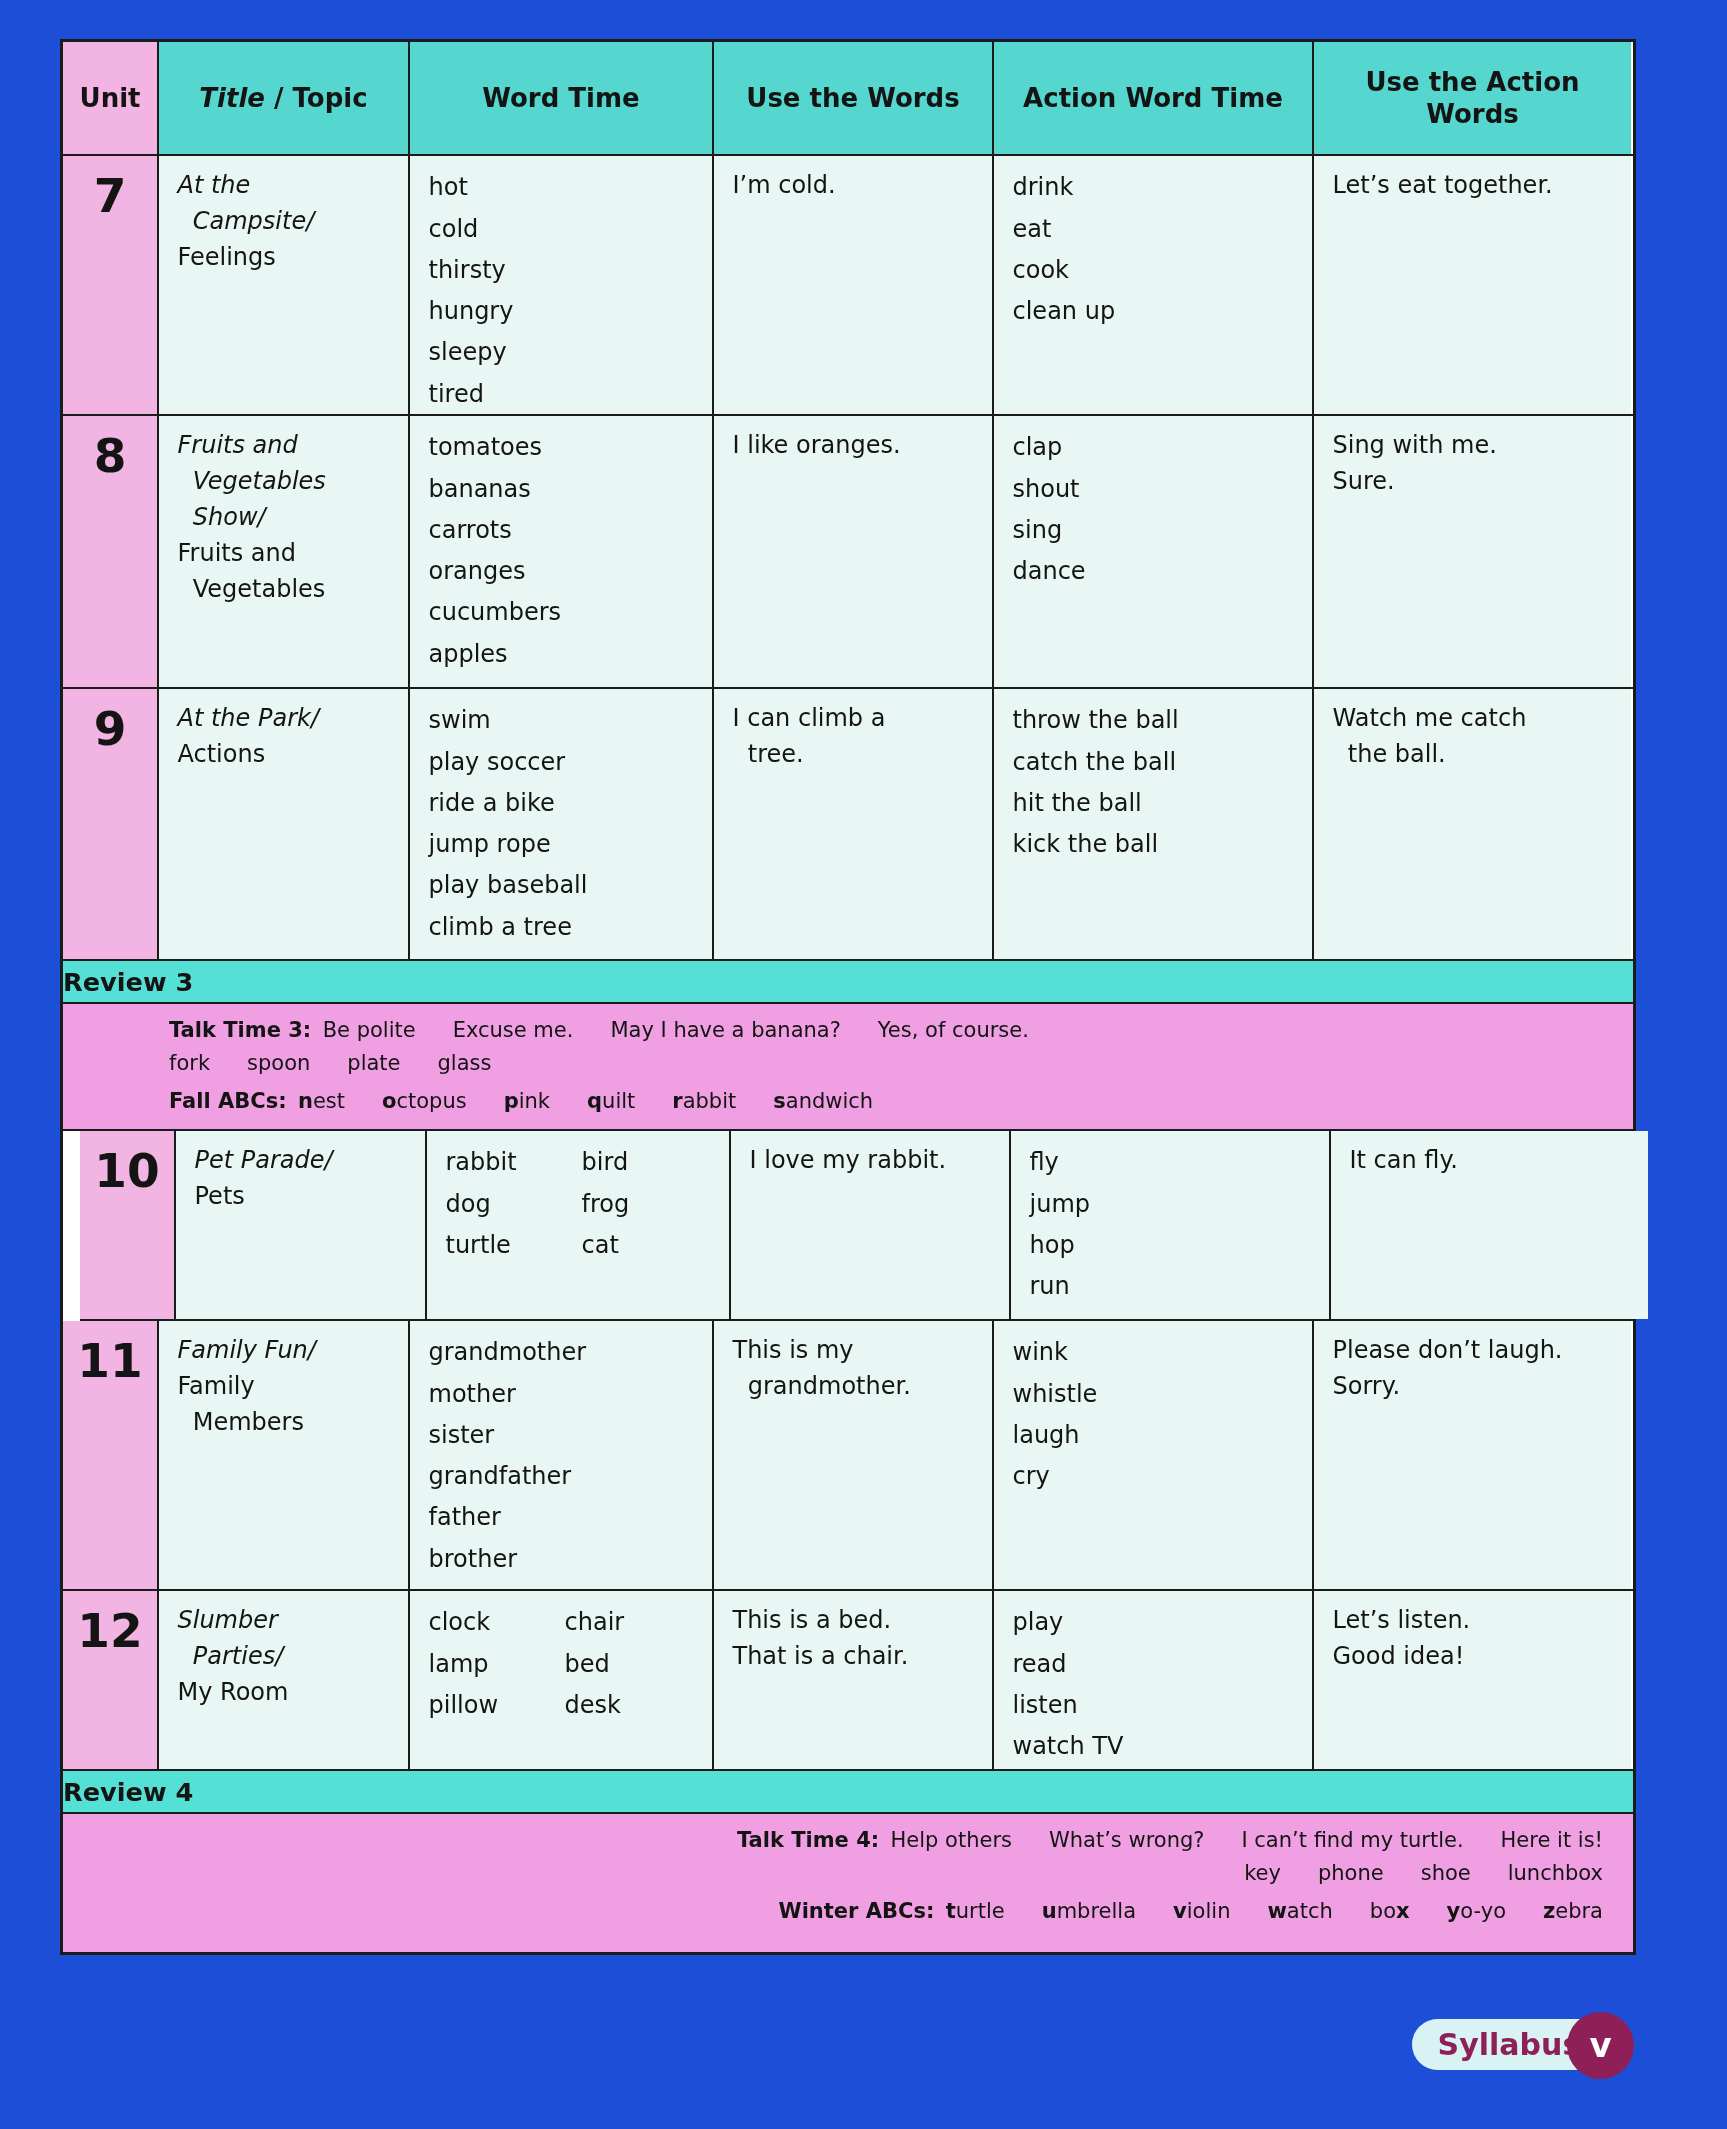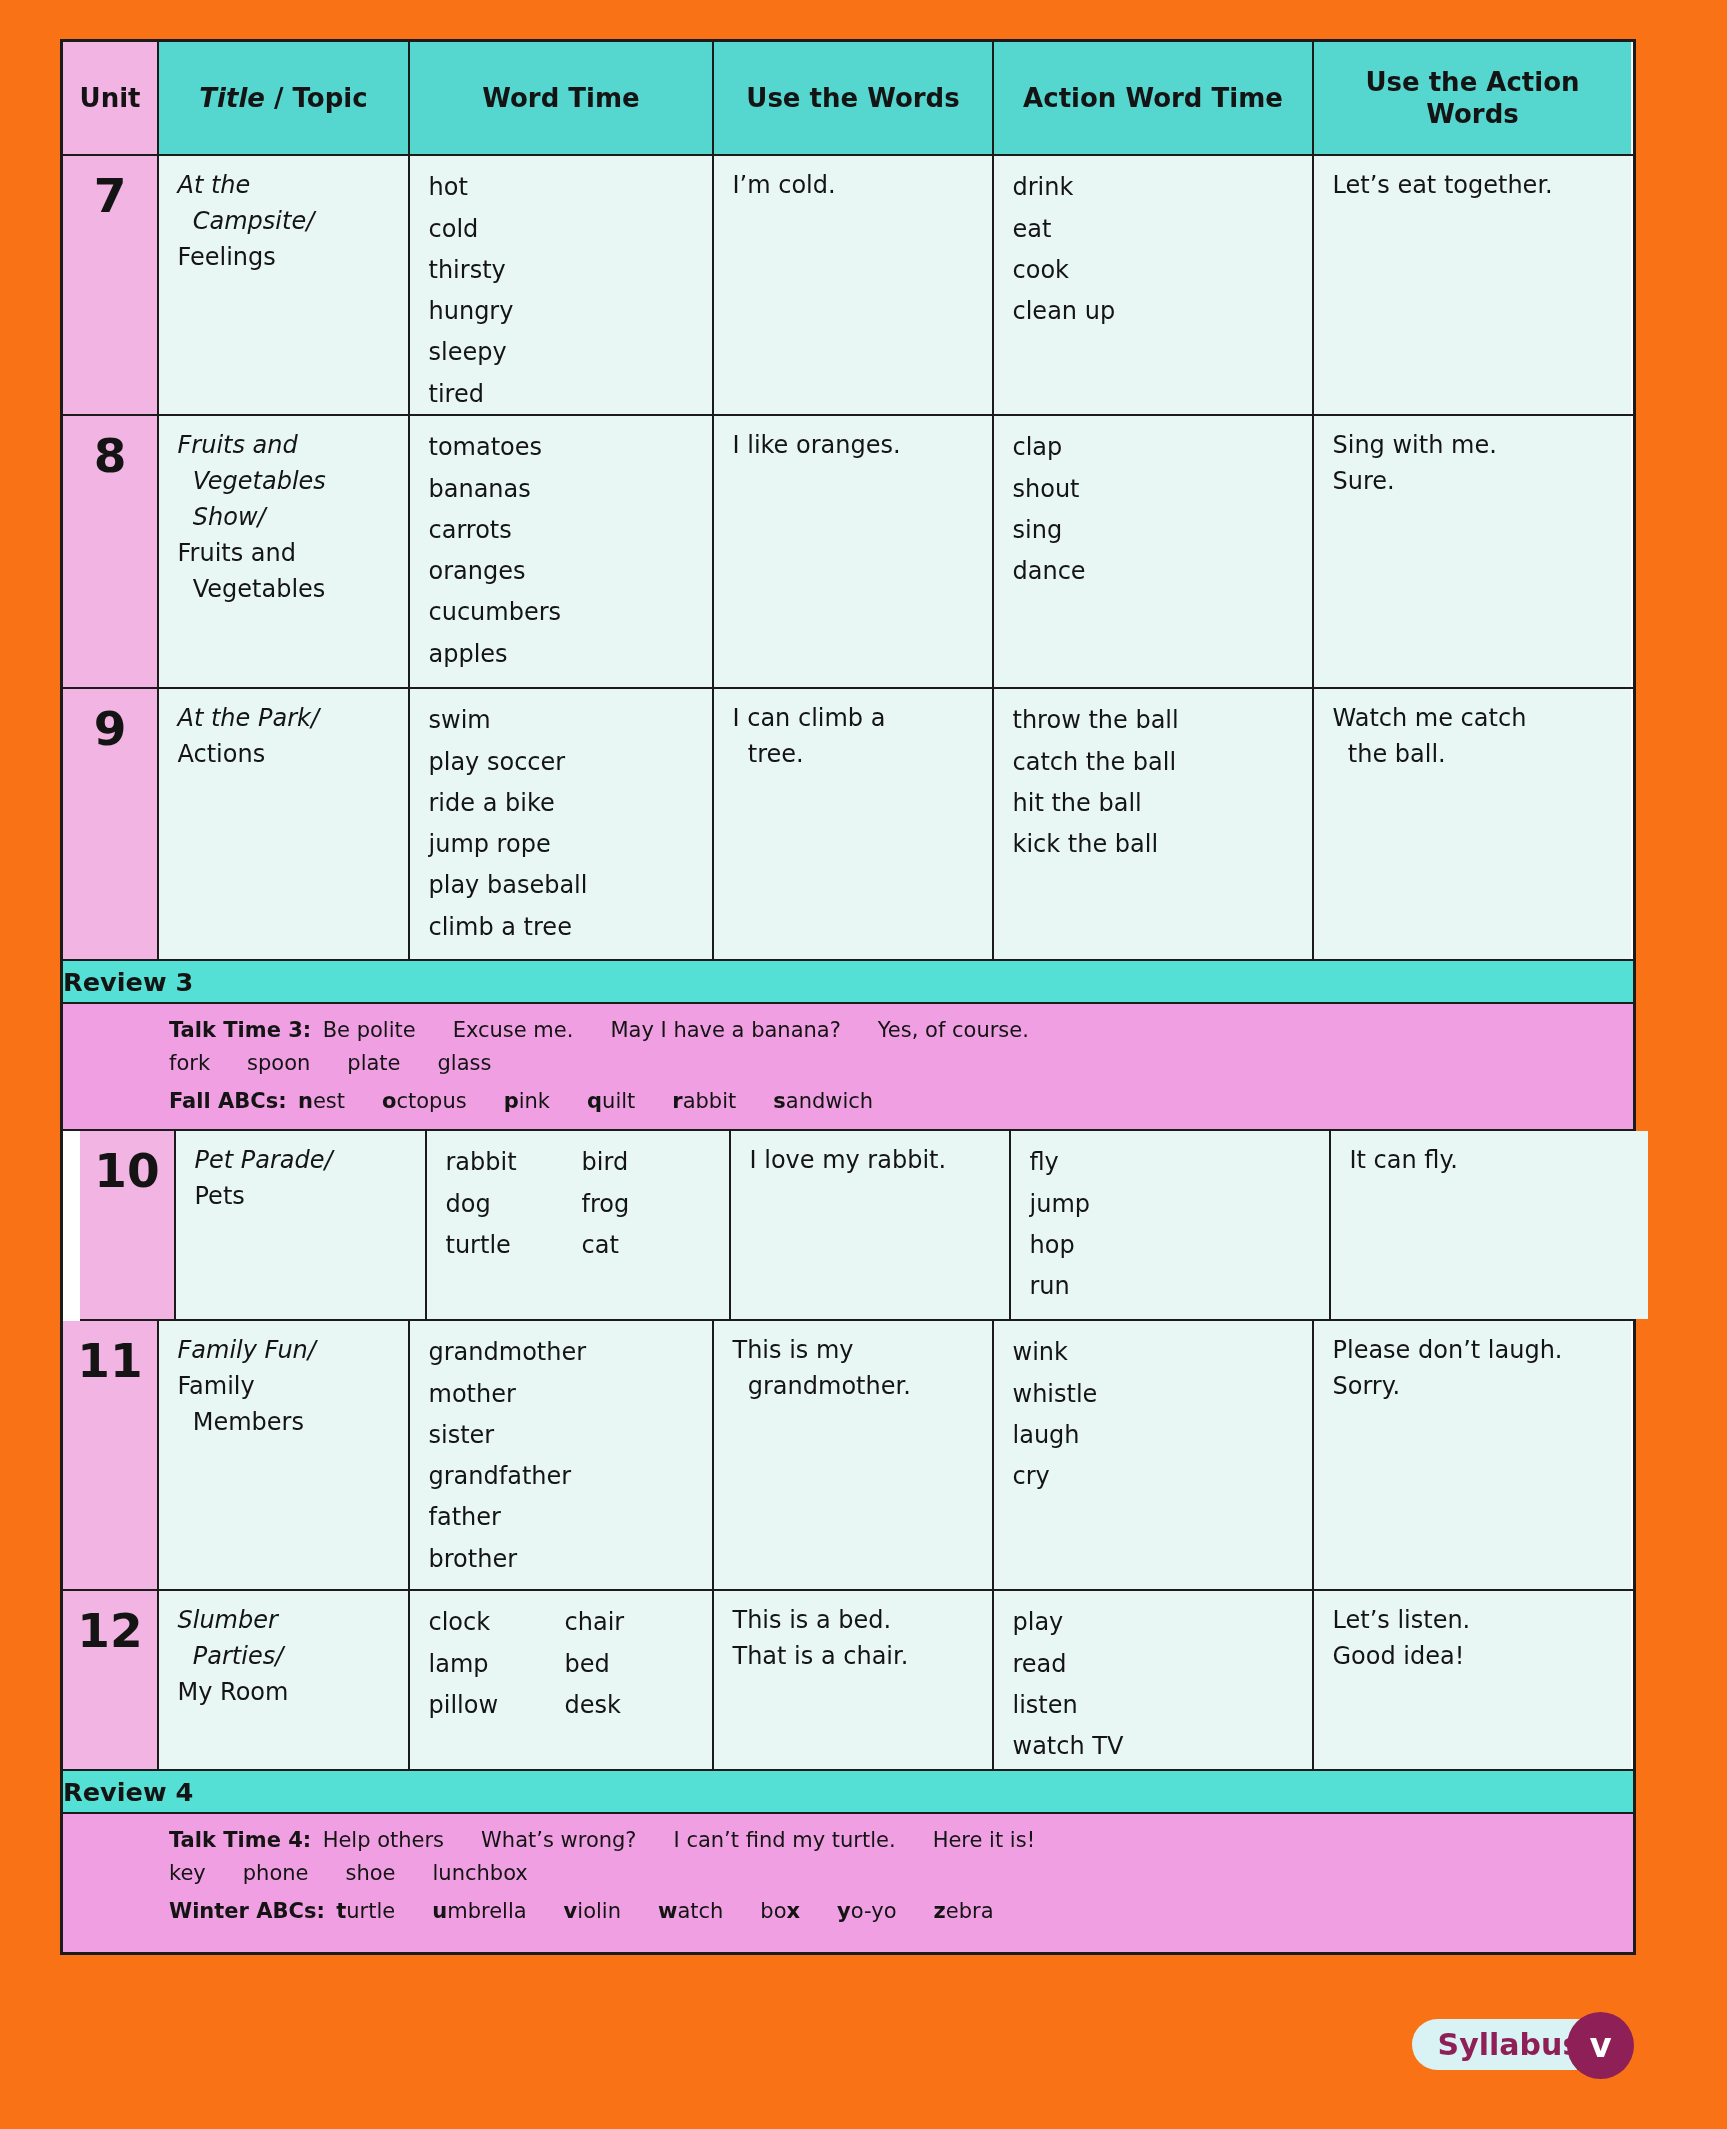--- a/index.html
+++ b/index.html
@@ -1,34 +1,34 @@
 <!DOCTYPE html>
 <html style="--teal: #55d6cf; --rteal: #55e0d6; --pink: #f2b4e2; --tpink: #f0a0e2; --cellbg: #e9f7f4; --border: #1b1b1b; --maroon: #8e2057; --pillbg: #d9f3f5;font-size:11.4px"><head>
 <meta charset="utf-8">
 <style>
   html,body{margin:0;padding:0;background:#ffffff;}
   body{
     width:1728px;height:2129px;position:relative;
     font-family:"DejaVu Sans","Liberation Sans",sans-serif;
     color:#141414;
   }
-  .page{position:absolute;inset:0;background:#f97316;}
+  .page{position:absolute;inset:0;background:#1d4ed8;}
 
   .syllabus-table{
     position:absolute;left:60px;top:39px;width:1576px;
     box-sizing:border-box;border:3.5px solid var(--border);
     background:#ffffff;
   }
   .trow{
     display:grid;
     grid-template-columns:96px 251px 304px 280px 320px 317px;
     box-sizing:border-box;
     border-bottom:2.8px solid var(--border);
   }
-  .trow:last-of-type,.last-row{border-bottom:none !important;}
+  .trow:last-of-type,.last-row{border-bottom:none !important;text-align:right;}
 
   .header-row{height:114px;}
   .header-cell{
     box-sizing:border-box;border-right:2.1px solid var(--border);
     background:var(--teal);
     display:flex;align-items:center;justify-content:center;text-align:center;
     font-weight:bold;font-size:26px;line-height:1.25;padding:5.7px 10px;
   }
   .header-cell:last-child{border-right:none;}
   .header-cell.unit-h{background:var(--pink);}

